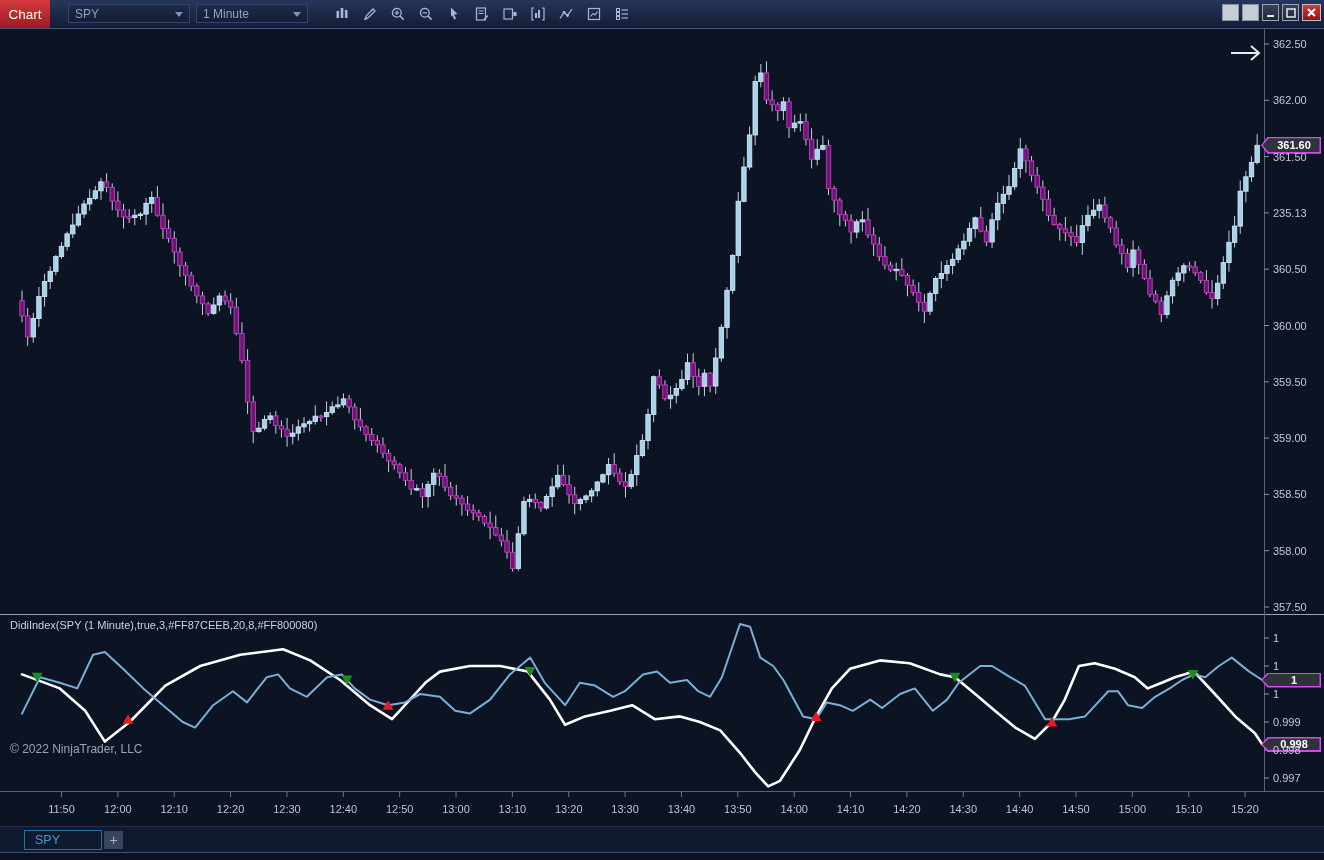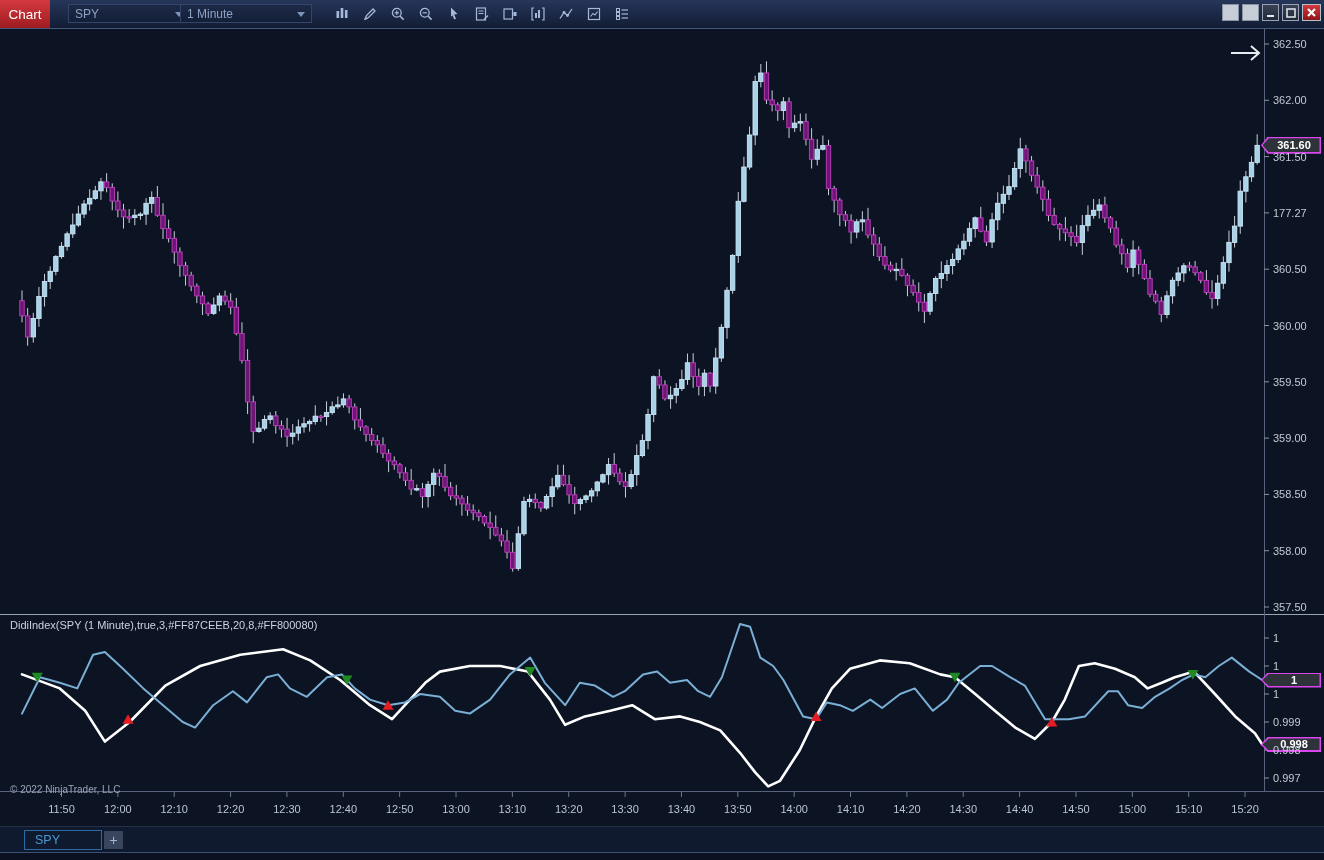--- a/index.html
+++ b/index.html
@@ -9,33 +9,33 @@
   .toolbar{position:absolute;left:0;top:0;width:1324px;height:28px;
            background:linear-gradient(#26365A,#121C34);border-bottom:1px solid #45587E;display:flex;align-items:center;}
   .chart-tab{width:50px;height:28px;background:linear-gradient(#D43A3F,#9E1B20);
              color:#fff;font-size:13.5px;display:flex;align-items:center;justify-content:center;}
   .dd{position:absolute;top:4px;height:19px;background:linear-gradient(#1D2A46,#141F38);
       border:1px solid #33456B;color:#8FA3C4;font-size:12px;display:flex;align-items:center;
       padding:0 6px;box-sizing:border-box;}
   .dd .chev{position:absolute;right:6px;top:7px;width:0;height:0;border-left:4px solid transparent;
             border-right:4px solid transparent;border-top:5px solid #7E93B8;}
   #dd-instrument{left:68px;width:122px;}
-  #dd-interval{left:180px;width:132px;}
+  #dd-interval{left:196px;width:112px;}
   .iconbar{position:absolute;left:330px;top:2px;height:24px;display:flex;gap:4px;}
   .tbtn{width:24px;height:24px;display:flex;align-items:center;justify-content:center;border-radius:2px;}
   .winbtns{position:absolute;right:3px;top:4px;display:flex;gap:3px;}
   .wbtn{width:17px;height:17px;background:#C7CDD6;border:1px solid #8A93A2;box-sizing:border-box;
         display:flex;align-items:center;justify-content:center;}
   .wbtn.dark{background:linear-gradient(#3A4355,#20283A);border:1px solid #9AA3B2;}
   .wbtn.close{background:linear-gradient(#D2383D,#8F1418);border:1px solid #B9BFC9;width:19px;}
   
   .lbl{position:absolute;color:#C3CAD6;font-size:11px;white-space:nowrap;text-align:center;}
   .time-lbl{width:50px;text-align:center;color:#BCC5D2;}
   #indicator-label{left:10px;top:619px;font-size:11px;color:#CBD3E0;}
-  #copyright{left:10px;top:784px;font-size:10px;color:#99A4B6;}
+  #copyright{left:10px;top:742px;font-size:12px;color:#99A4B6;}
   
   .badge{position:absolute;left:1261px;width:60px;height:17px;
          clip-path:polygon(11% 0,100% 0,100% 100%,11% 100%,0 50%);background:#d946ef;}
   .badge .in{position:absolute;inset:1.5px;clip-path:polygon(11% 0,100% 0,100% 100%,11% 100%,0 50%);
              background:#2E3339;color:#fff;font-size:11px;font-weight:bold;
              display:flex;align-items:center;justify-content:center;padding-left:6px;box-sizing:border-box;}
   
   .tabbar{position:absolute;left:0;top:826px;width:1324px;height:26px;background:#101A2E;border-top:1px solid #242F49;}
   .spy-tab{position:absolute;left:24px;top:3px;width:78px;height:20px;border:1px solid #2B6CA3;
            color:#4799D6;font-size:12.5px;display:flex;align-items:center;padding-left:10px;box-sizing:border-box;}
@@ -690,21 +690,21 @@
     <div class="in">1</div>
   </div>
   <div class="badge" id="ind-badge-white" style="height: 15px; top: 736.9px;">
     <div class="in">0.998</div>
   </div>
 
   <div id="price-labels">
       <div class="lbl" style="left: 1273px; top: 38px;">362.50</div>
       <div class="lbl" style="left: 1273px; top: 94.3px;">362.00</div>
       <div class="lbl" style="left: 1273px; top: 150.6px;">361.50</div>
-      <div class="lbl" style="left: 1273px; top: 206.9px;">177.27</div>
+      <div class="lbl" style="left: 1273px; top: 206.9px;">235.13</div>
       <div class="lbl" style="left: 1273px; top: 263.2px;">360.50</div>
       <div class="lbl" style="left: 1273px; top: 319.5px;">360.00</div>
       <div class="lbl" style="left: 1273px; top: 375.8px;">359.50</div>
       <div class="lbl" style="left: 1273px; top: 432.1px;">359.00</div>
       <div class="lbl" style="left: 1273px; top: 488.4px;">358.50</div>
       <div class="lbl" style="left: 1273px; top: 544.7px;">358.00</div>
       <div class="lbl" style="left: 1273px; top: 601px;">357.50</div>
     </div>
   <div id="ind-labels">
       <div class="lbl" style="left: 1273px; top: 632px;">1</div>

